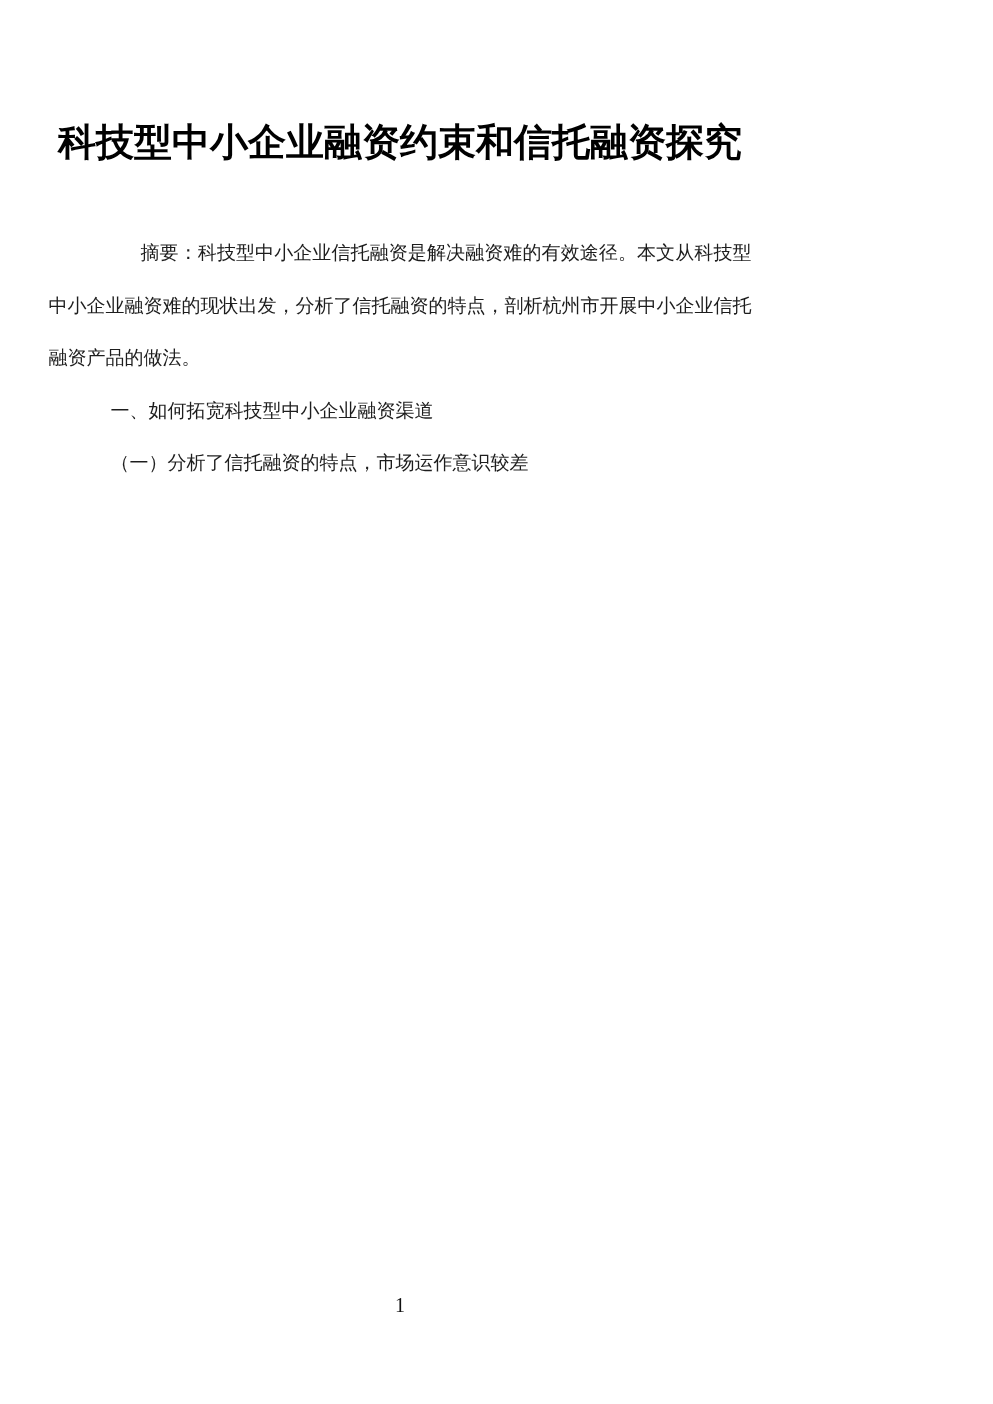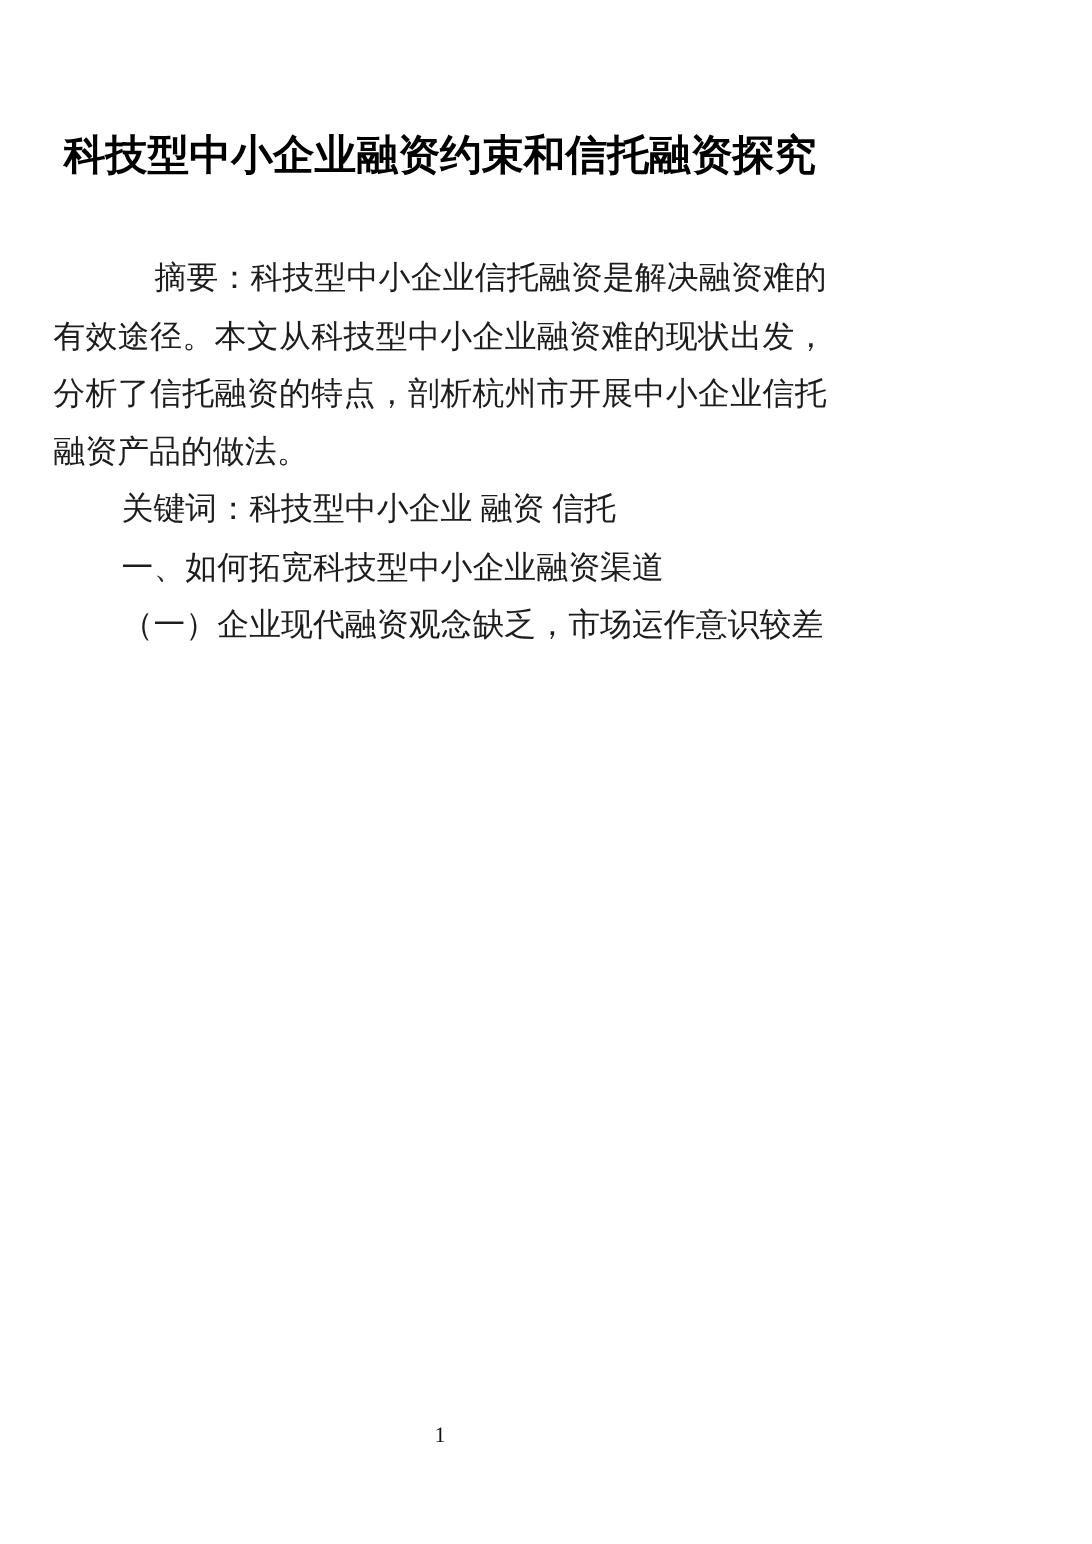--- a/index.html
+++ b/index.html
@@ -22,21 +22,21 @@
     text-align: center;
     font-size: 38px;
     font-weight: 700;
     line-height: 57px;
     color: #000000;
     letter-spacing: 0px;
   }
   .content {
     margin: 56px auto 0 auto;
     width: 703px;
-    font-size: 29px;
+    font-size: 19px;
     line-height: 52.5px;
     text-align: justify;
     text-justify: inter-ideograph;
   }
   .para {
     margin: 0;
     padding: 0;
   }
   .para.abstract-indent {
     text-indent: 92px;
@@ -59,25 +59,24 @@
 <body>
 
 <div class="page">
 
   <h1 class="doc-title">科技型中小企业融资约束和信托融资探究</h1>
 
   <div class="content">
 
     <p class="para abstract-indent">摘要：科技型中小企业信托融资是解决融资难的有效途径。本文从科技型中小企业融资难的现状出发，分析了信托融资的特点，剖析杭州市开展中小企业信托融资产品的做法。</p>
 
-    <p class="para std-indent">关键词：科技型中小企业 融资 信托</p>
 
 
     <p class="para std-indent">一、如何拓宽科技型中小企业融资渠道</p>
 
-    <p class="para std-indent">（一）企业现代融资观念缺乏，市场运作意识较差</p>
+    <p class="para std-indent">（一）分析了信托融资的特点，市场运作意识较差</p>
 
 
   </div>
 
   <div class="page-number">1</div>
 
 </div>
 
 </body></html>

